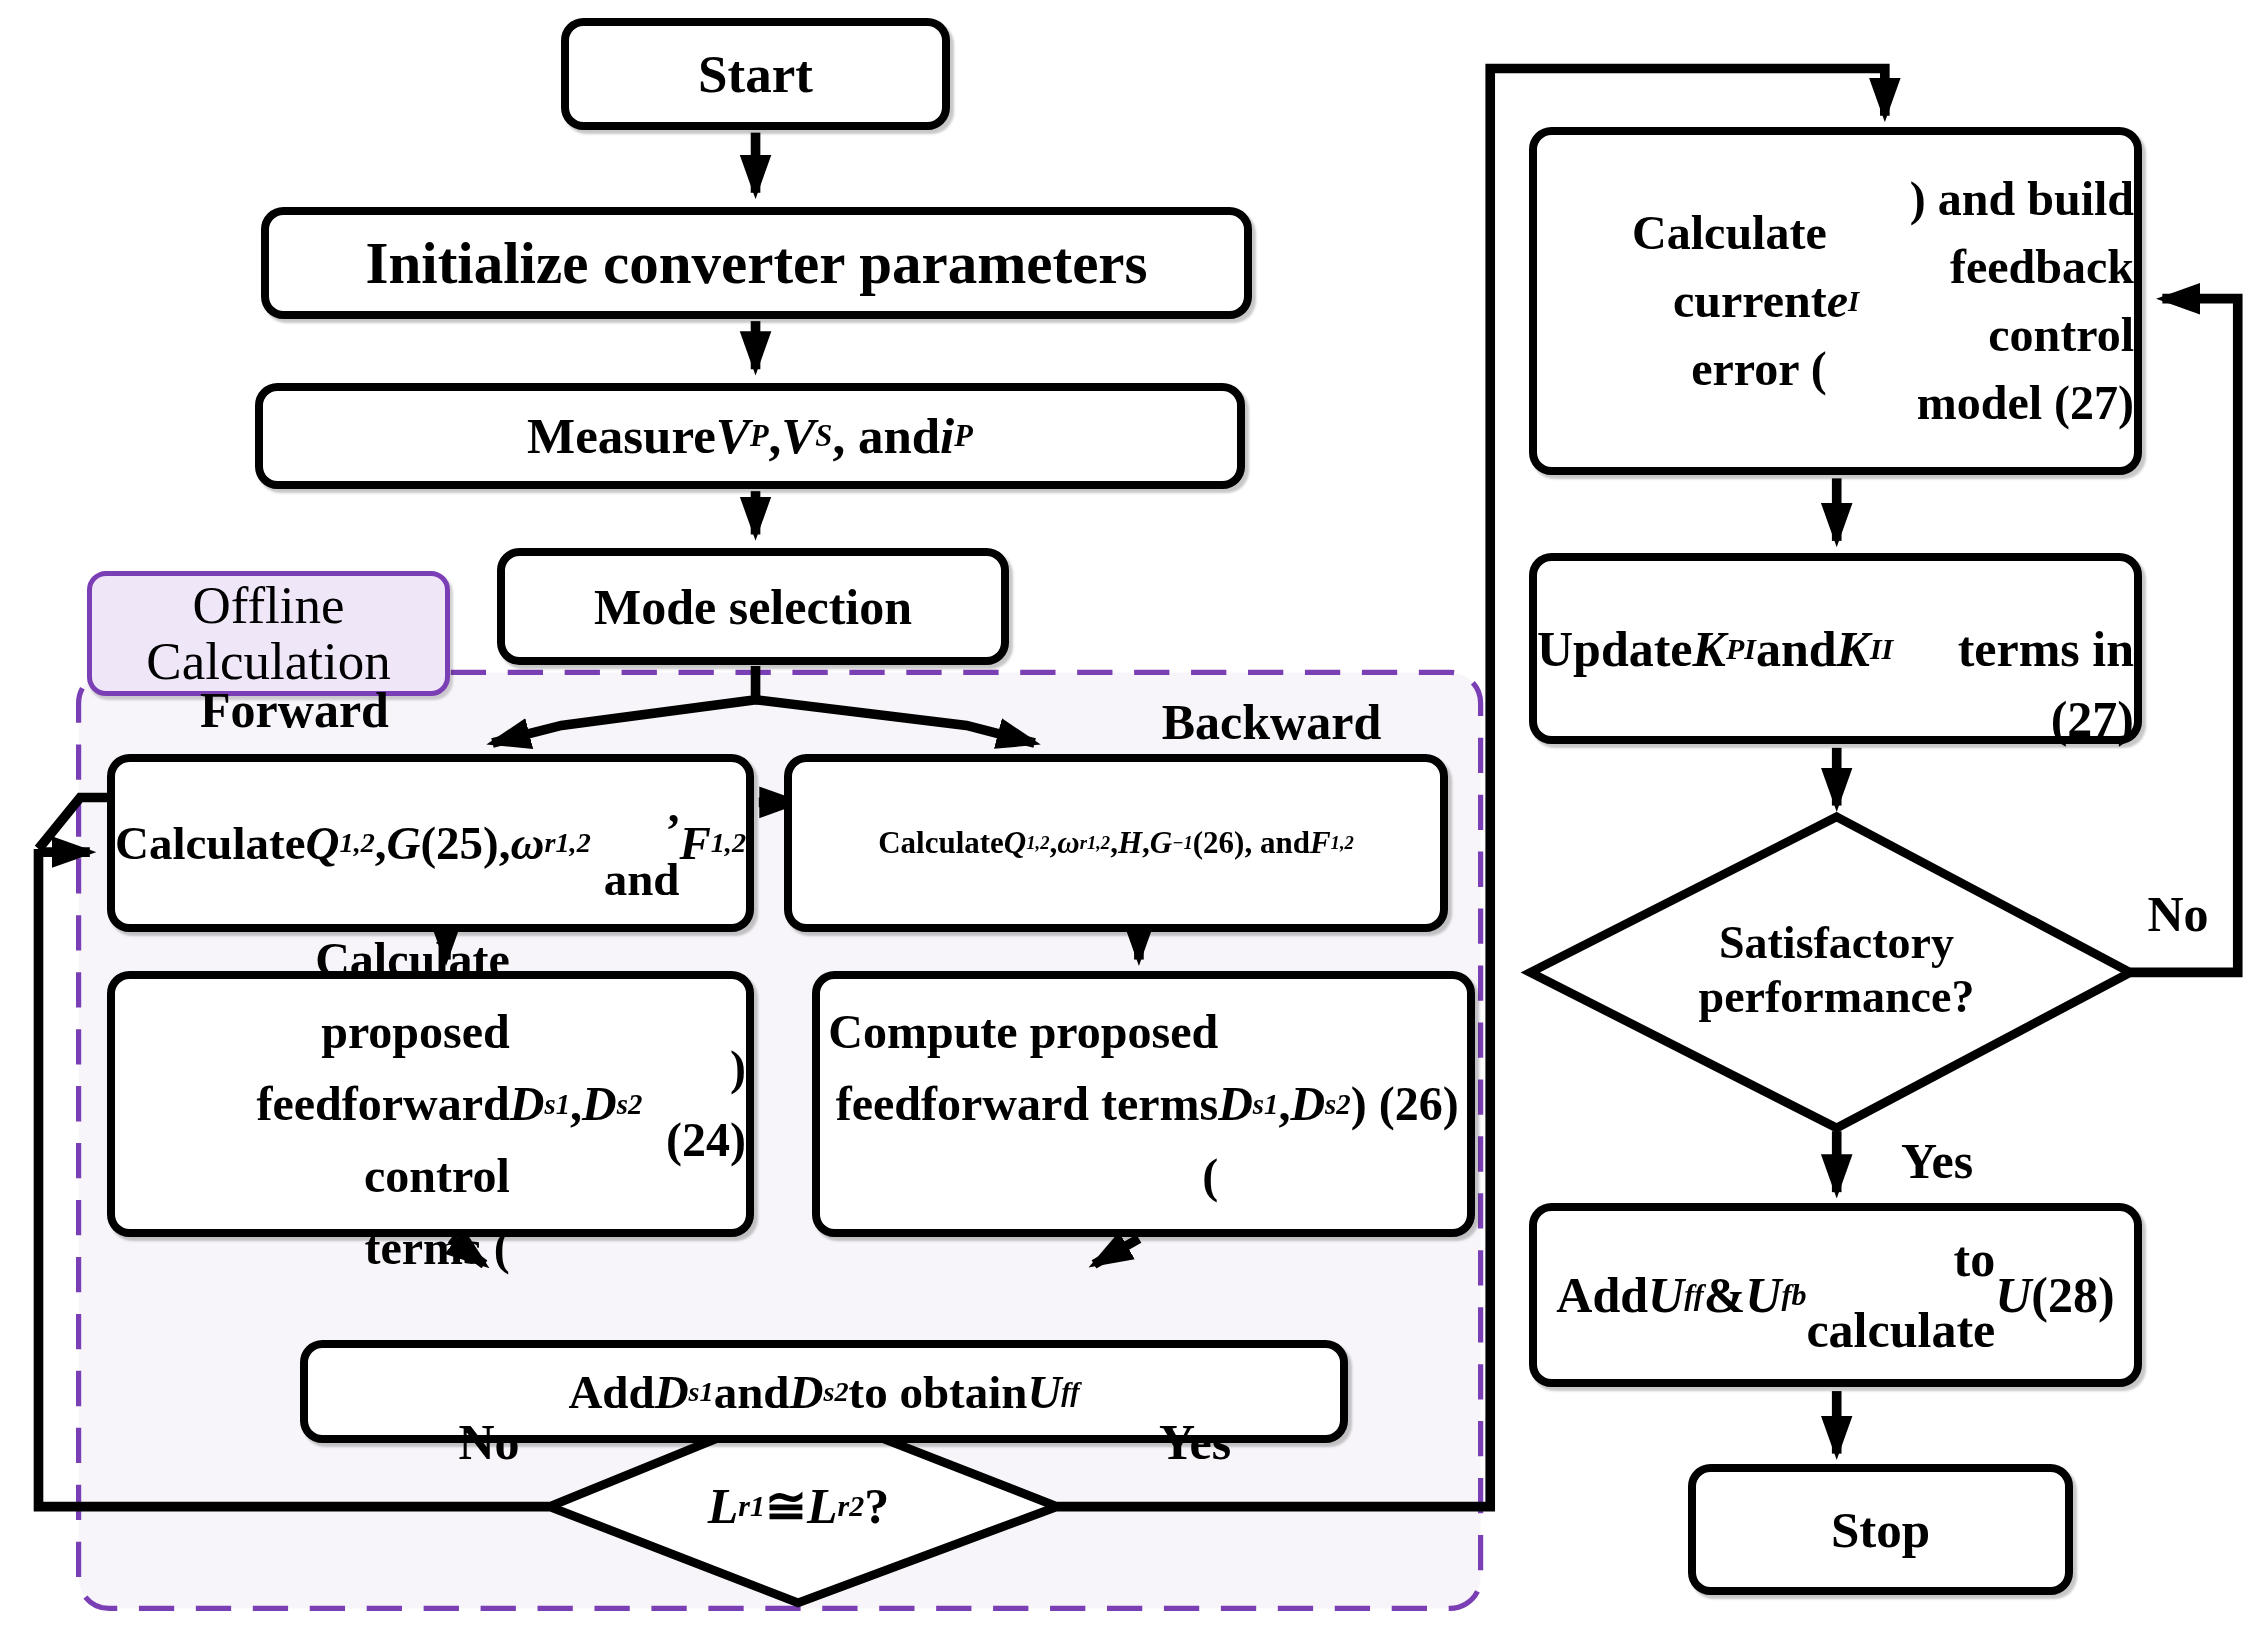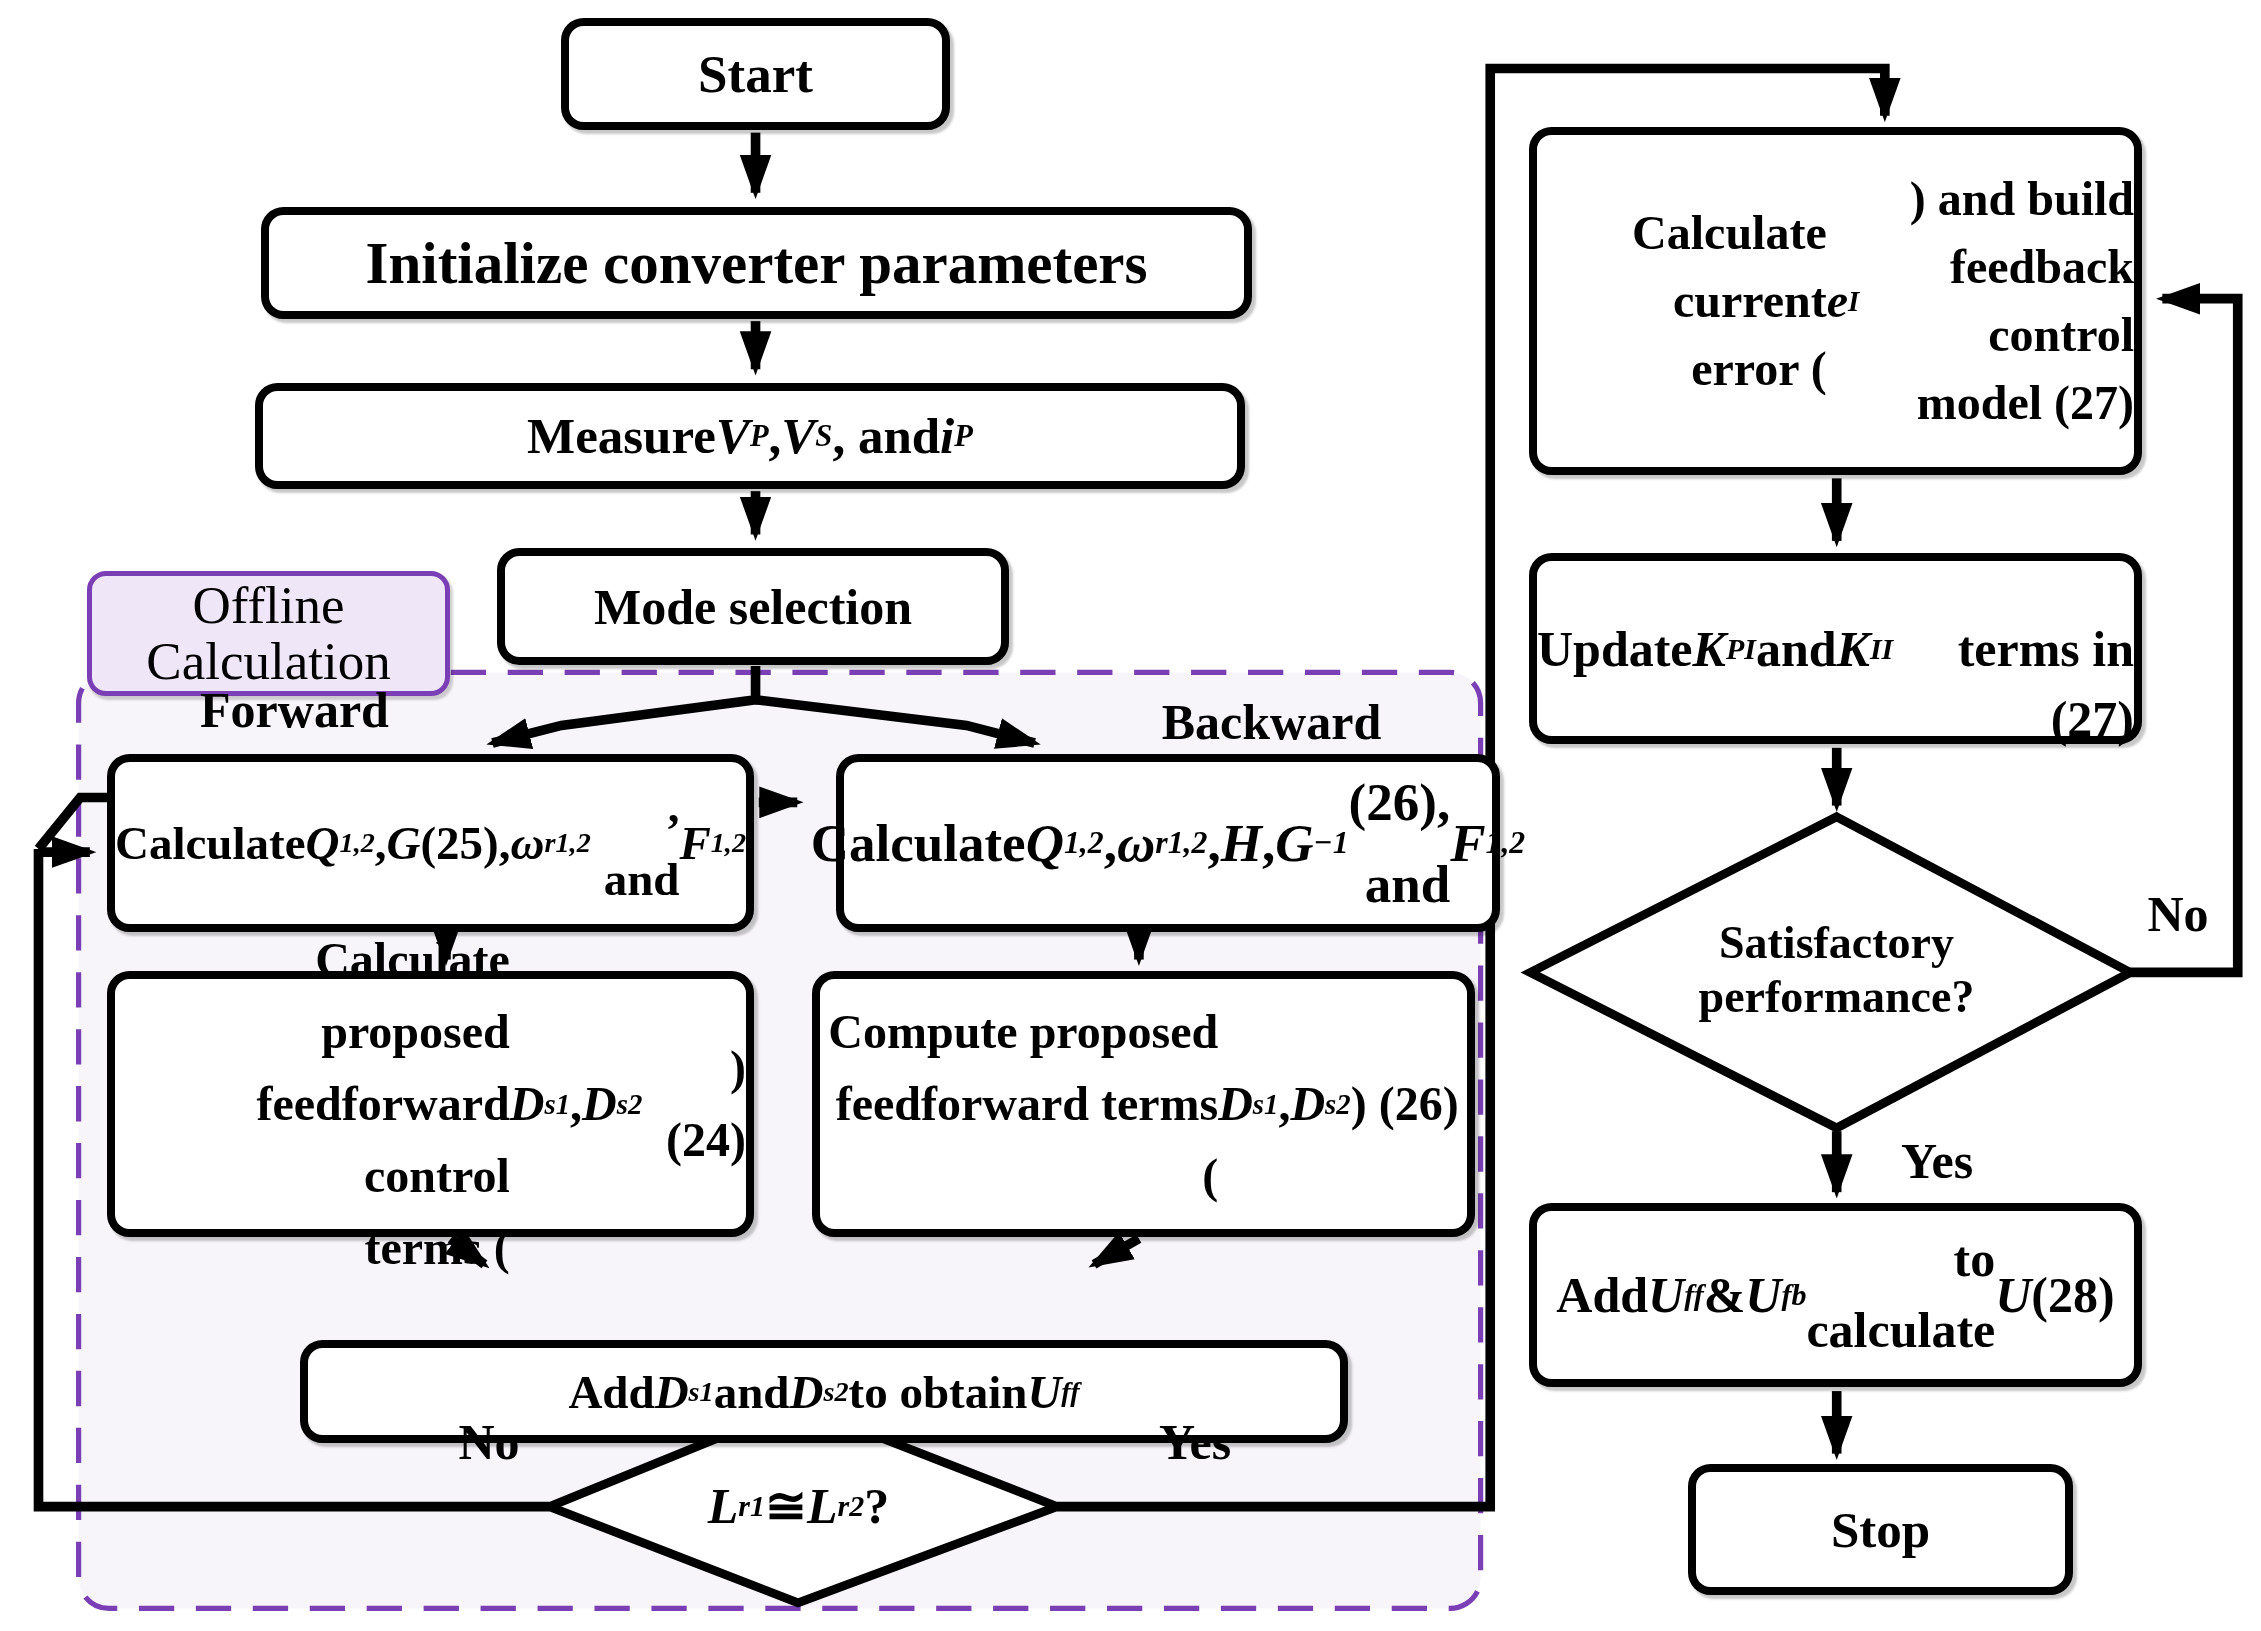--- a/index.html
+++ b/index.html
@@ -76,21 +76,21 @@
 
   <div class="box" style="left:497px;top:548px;width:512px;height:117px;font-size:50px;">Mode selection</div>
 
   <div class="lbl" style="left:156px;top:678px;width:277px;height:64px;font-size:50px;">Forward</div>
 
   <div class="lbl" style="left:1103px;top:690px;width:337px;height:64px;font-size:50px;">Backward</div>
 
   <div class="box" style="left:107px;top:754px;width:647px;height:178px;font-size:47px;line-height:1.55;">Calculate <i>Q</i><sub>1,2</sub>,
 <i>G</i> (25), <i>ω</i><sub>r1,2</sub>, and <i>F</i><sub>1,2</sub></div>
 
-  <div class="box" style="left:836px;top:754px;width:664px;height:178px;font-size:53px;line-height:1.55;">Calculate <i>Q</i><sub>1,2</sub>,  <i>ω</i><sub>r1,2</sub>,
+  <div class="box" style="left:784px;top:754px;width:664px;height:178px;font-size:31px;line-height:1.55;">Calculate <i>Q</i><sub>1,2</sub>,  <i>ω</i><sub>r1,2</sub>,
 <i>H</i>, <i>G</i><sup>−1</sup> (26), and <i>F</i><sub>1,2</sub></div>
 
   <div class="box" style="left:107px;top:971px;width:647px;height:266px;font-size:48px;line-height:1.5;">Calculate proposed
 feedforward control
 terms (<i>D</i><sub>s1</sub>, <i>D</i><sub>s2</sub>) (24)</div>
 
   <div class="box" style="left:812px;top:971px;width:663px;height:266px;font-size:48px;line-height:1.5;">Compute proposed
 feedforward terms
 (<i>D</i><sub>s1</sub>, <i>D</i><sub>s2</sub>) (26)</div>
 

